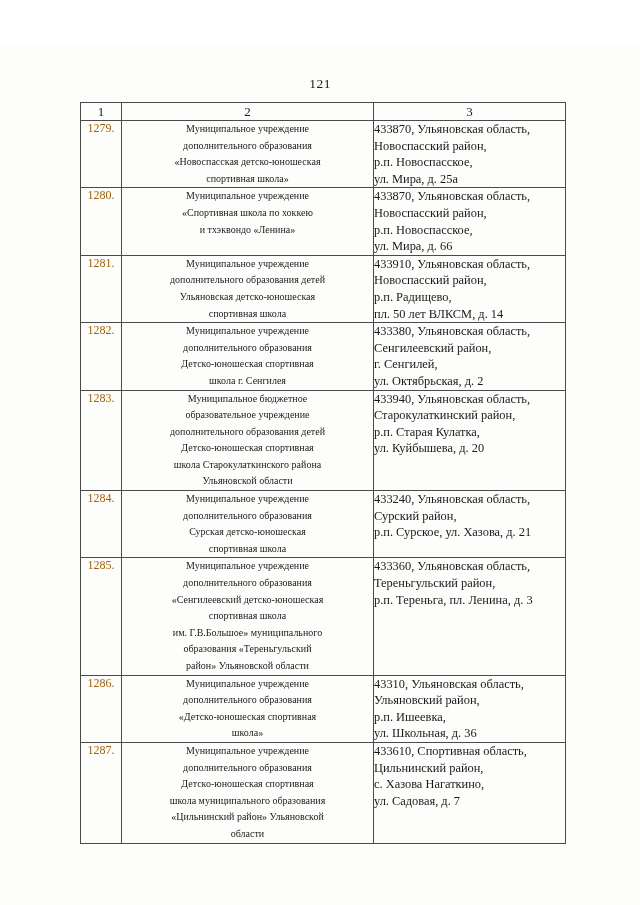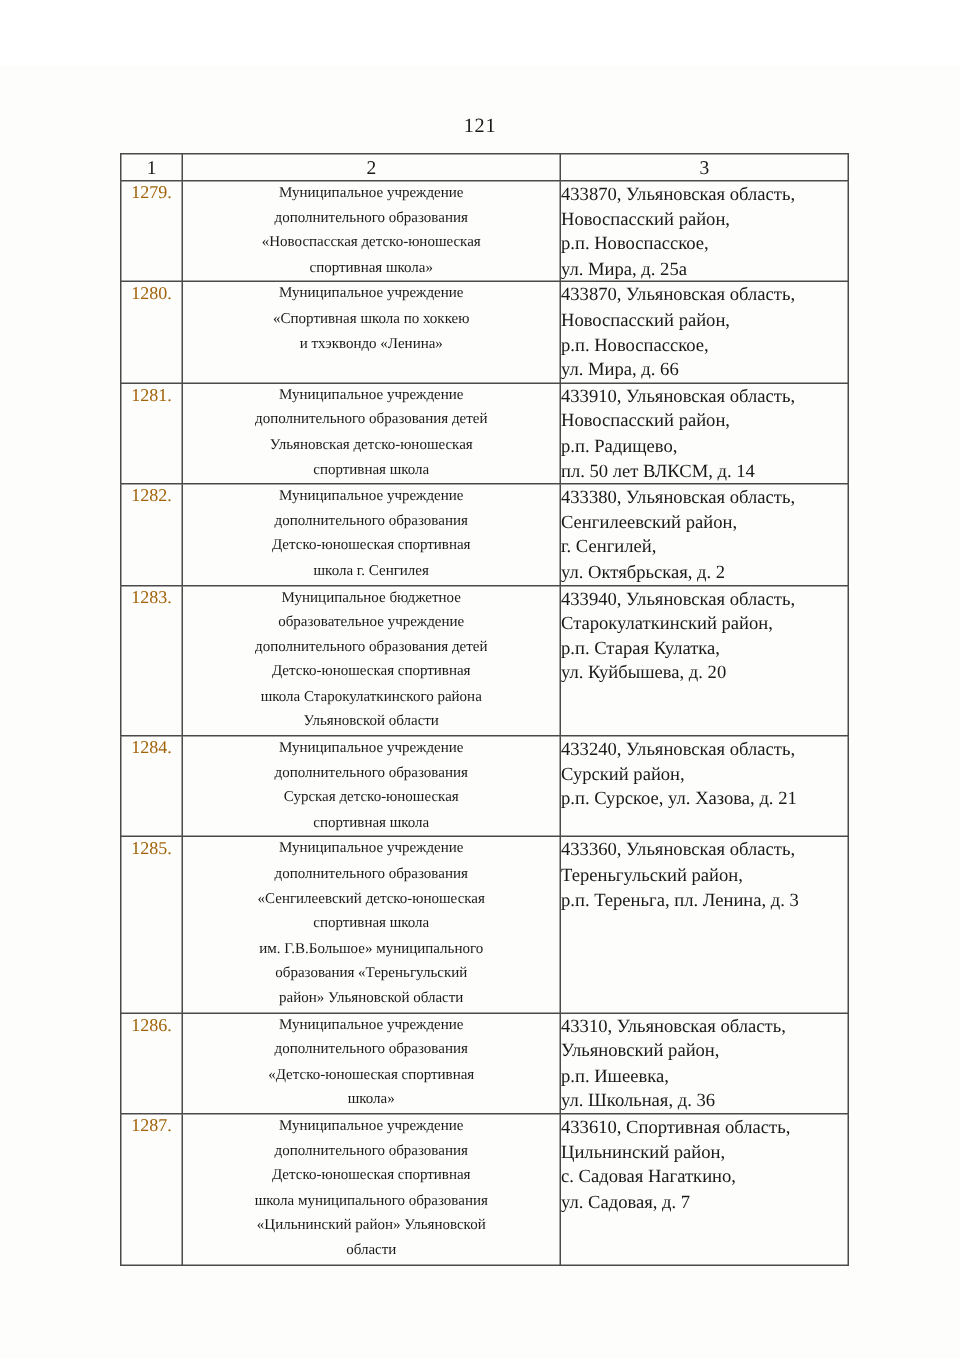--- a/index.html
+++ b/index.html
@@ -234,20 +234,20 @@
             <span class="line">Муниципальное учреждение</span>
             <span class="line">дополнительного образования</span>
             <span class="line">Детско-юношеская спортивная</span>
             <span class="line">школа муниципального образования</span>
             <span class="line">«Цильнинский район» Ульяновской</span>
             <span class="line">области</span>
           </td>
           <td class="addr-cell">
             <span class="line">433610, Спортивная область,</span>
             <span class="line">Цильнинский район,</span>
-            <span class="line">с. Садовая Нагаткино,</span>
+            <span class="line">с. Хазова Нагаткино,</span>
             <span class="line">ул. Садовая, д. 7</span>
           </td>
         </tr>
       </tbody>
   </table>
 
 </div>
 
 </body></html>

